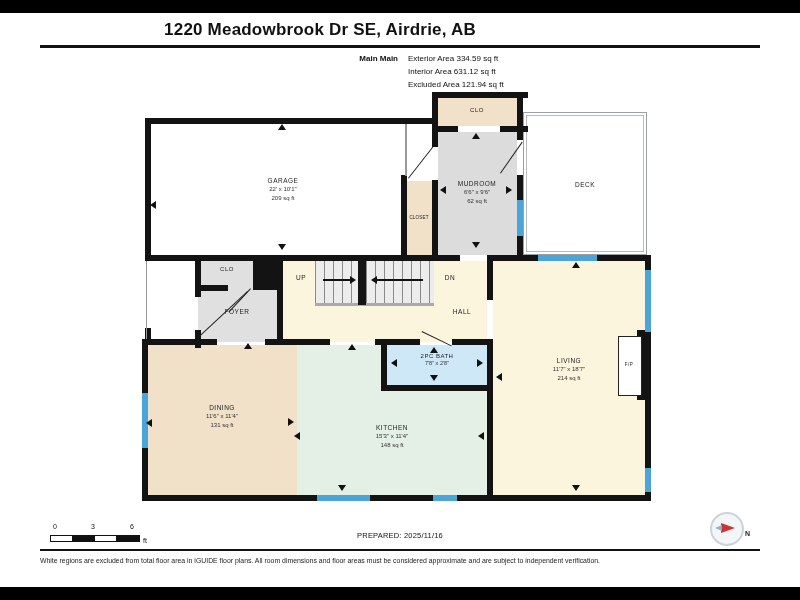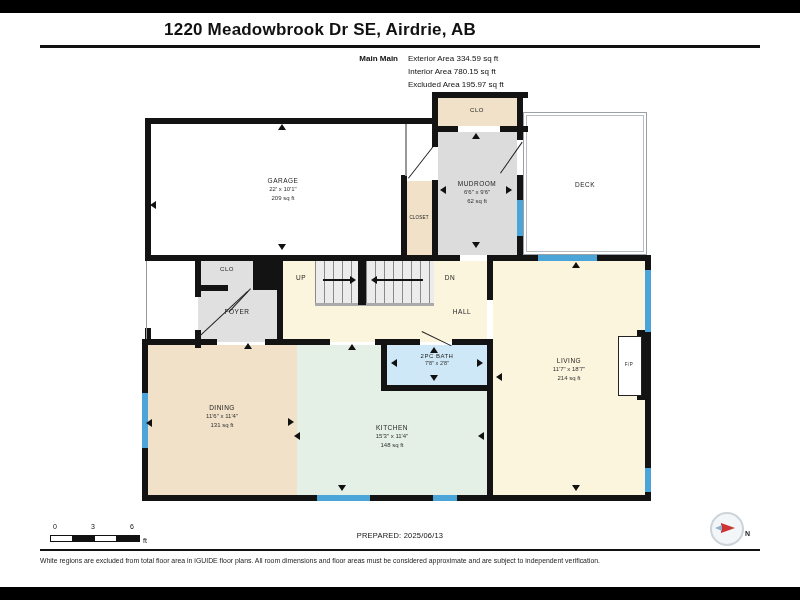--- a/index.html
+++ b/index.html
@@ -45,22 +45,22 @@
 
 <div class="page">
 
   <div class="bar" style="top:0;"></div>
   <div class="bar" style="top:587px;"></div>
 
   <div class="title">1220 Meadowbrook Dr SE, Airdrie, AB</div>
   <div class="hrule" style="left:40px;top:45px;width:720px;height:2.5px;"></div>
   <div class="areahdr" style="left:300px;top:54px;width:98px;text-align:right;font-weight:bold;">Main Main</div>
   <div class="areahdr" style="left:408px;top:54px;">Exterior Area 334.59 sq ft</div>
-  <div class="areahdr" style="left:408px;top:67px;">Interior Area 780.15 sq ft</div>
-  <div class="areahdr" style="left:408px;top:80px;">Excluded Area 195.97 sq ft</div>
+  <div class="areahdr" style="left:408px;top:67px;">Interior Area 631.12 sq ft</div>
+  <div class="areahdr" style="left:408px;top:80px;">Excluded Area 121.94 sq ft</div>
 
   <div id="plan" class="abs" style="left:0;top:0;width:800px;height:600px;">
 
     <div class="deck" style="left:523px;top:112px;width:122px;height:141px;"></div>
 
     <div class="stair" style="left:315px;top:258px;width:44px;height:45px;"></div>
     <div class="stair" style="left:366px;top:258px;width:68px;height:45px;"></div>
     <div class="stairlip" style="left:315px;top:303px;width:119px;height:3px;"></div>
     <div class="sline" style="left:323px;top:279px;width:27px;height:1.5px;"></div>
     <div class="arr a-right" style="left:350px;top:276px;"></div>
@@ -210,21 +210,21 @@
 
   <div class="scale-num" style="left:53px;top:523px;">0</div>
   <div class="scale-num" style="left:91px;top:523px;">3</div>
   <div class="scale-num" style="left:130px;top:523px;">6</div>
   <div class="scale-seg" style="left:50px;top:535px;width:22px;background:#fff;"></div>
   <div class="scale-seg" style="left:72px;top:535px;width:22px;background:#111;"></div>
   <div class="scale-seg" style="left:94px;top:535px;width:22px;background:#fff;"></div>
   <div class="scale-seg" style="left:116px;top:535px;width:22px;background:#111;"></div>
   <div class="scale-num" style="left:143px;top:537px;">ft</div>
 
-  <div class="prepared" style="left:300px;top:531px;width:200px;text-align:center;">PREPARED: 2025/06/13</div>
+  <div class="prepared" style="left:300px;top:531px;width:200px;text-align:center;">PREPARED: 2025/11/16</div>
 
   <div class="compass" style="left:710px;top:512px;">
     <div class="red"></div>
     <div class="blu"></div>
   </div>
   <div class="nlab" style="left:745px;top:530px;">N</div>
 
   <div class="hrule" style="left:40px;top:549px;width:720px;height:2px;"></div>
   <div class="disc" style="left:40px;top:557px;width:720px;">White regions are excluded from total floor area in iGUIDE floor plans. All room dimensions and floor areas must be considered approximate and are subject to independent verification.</div>
 

